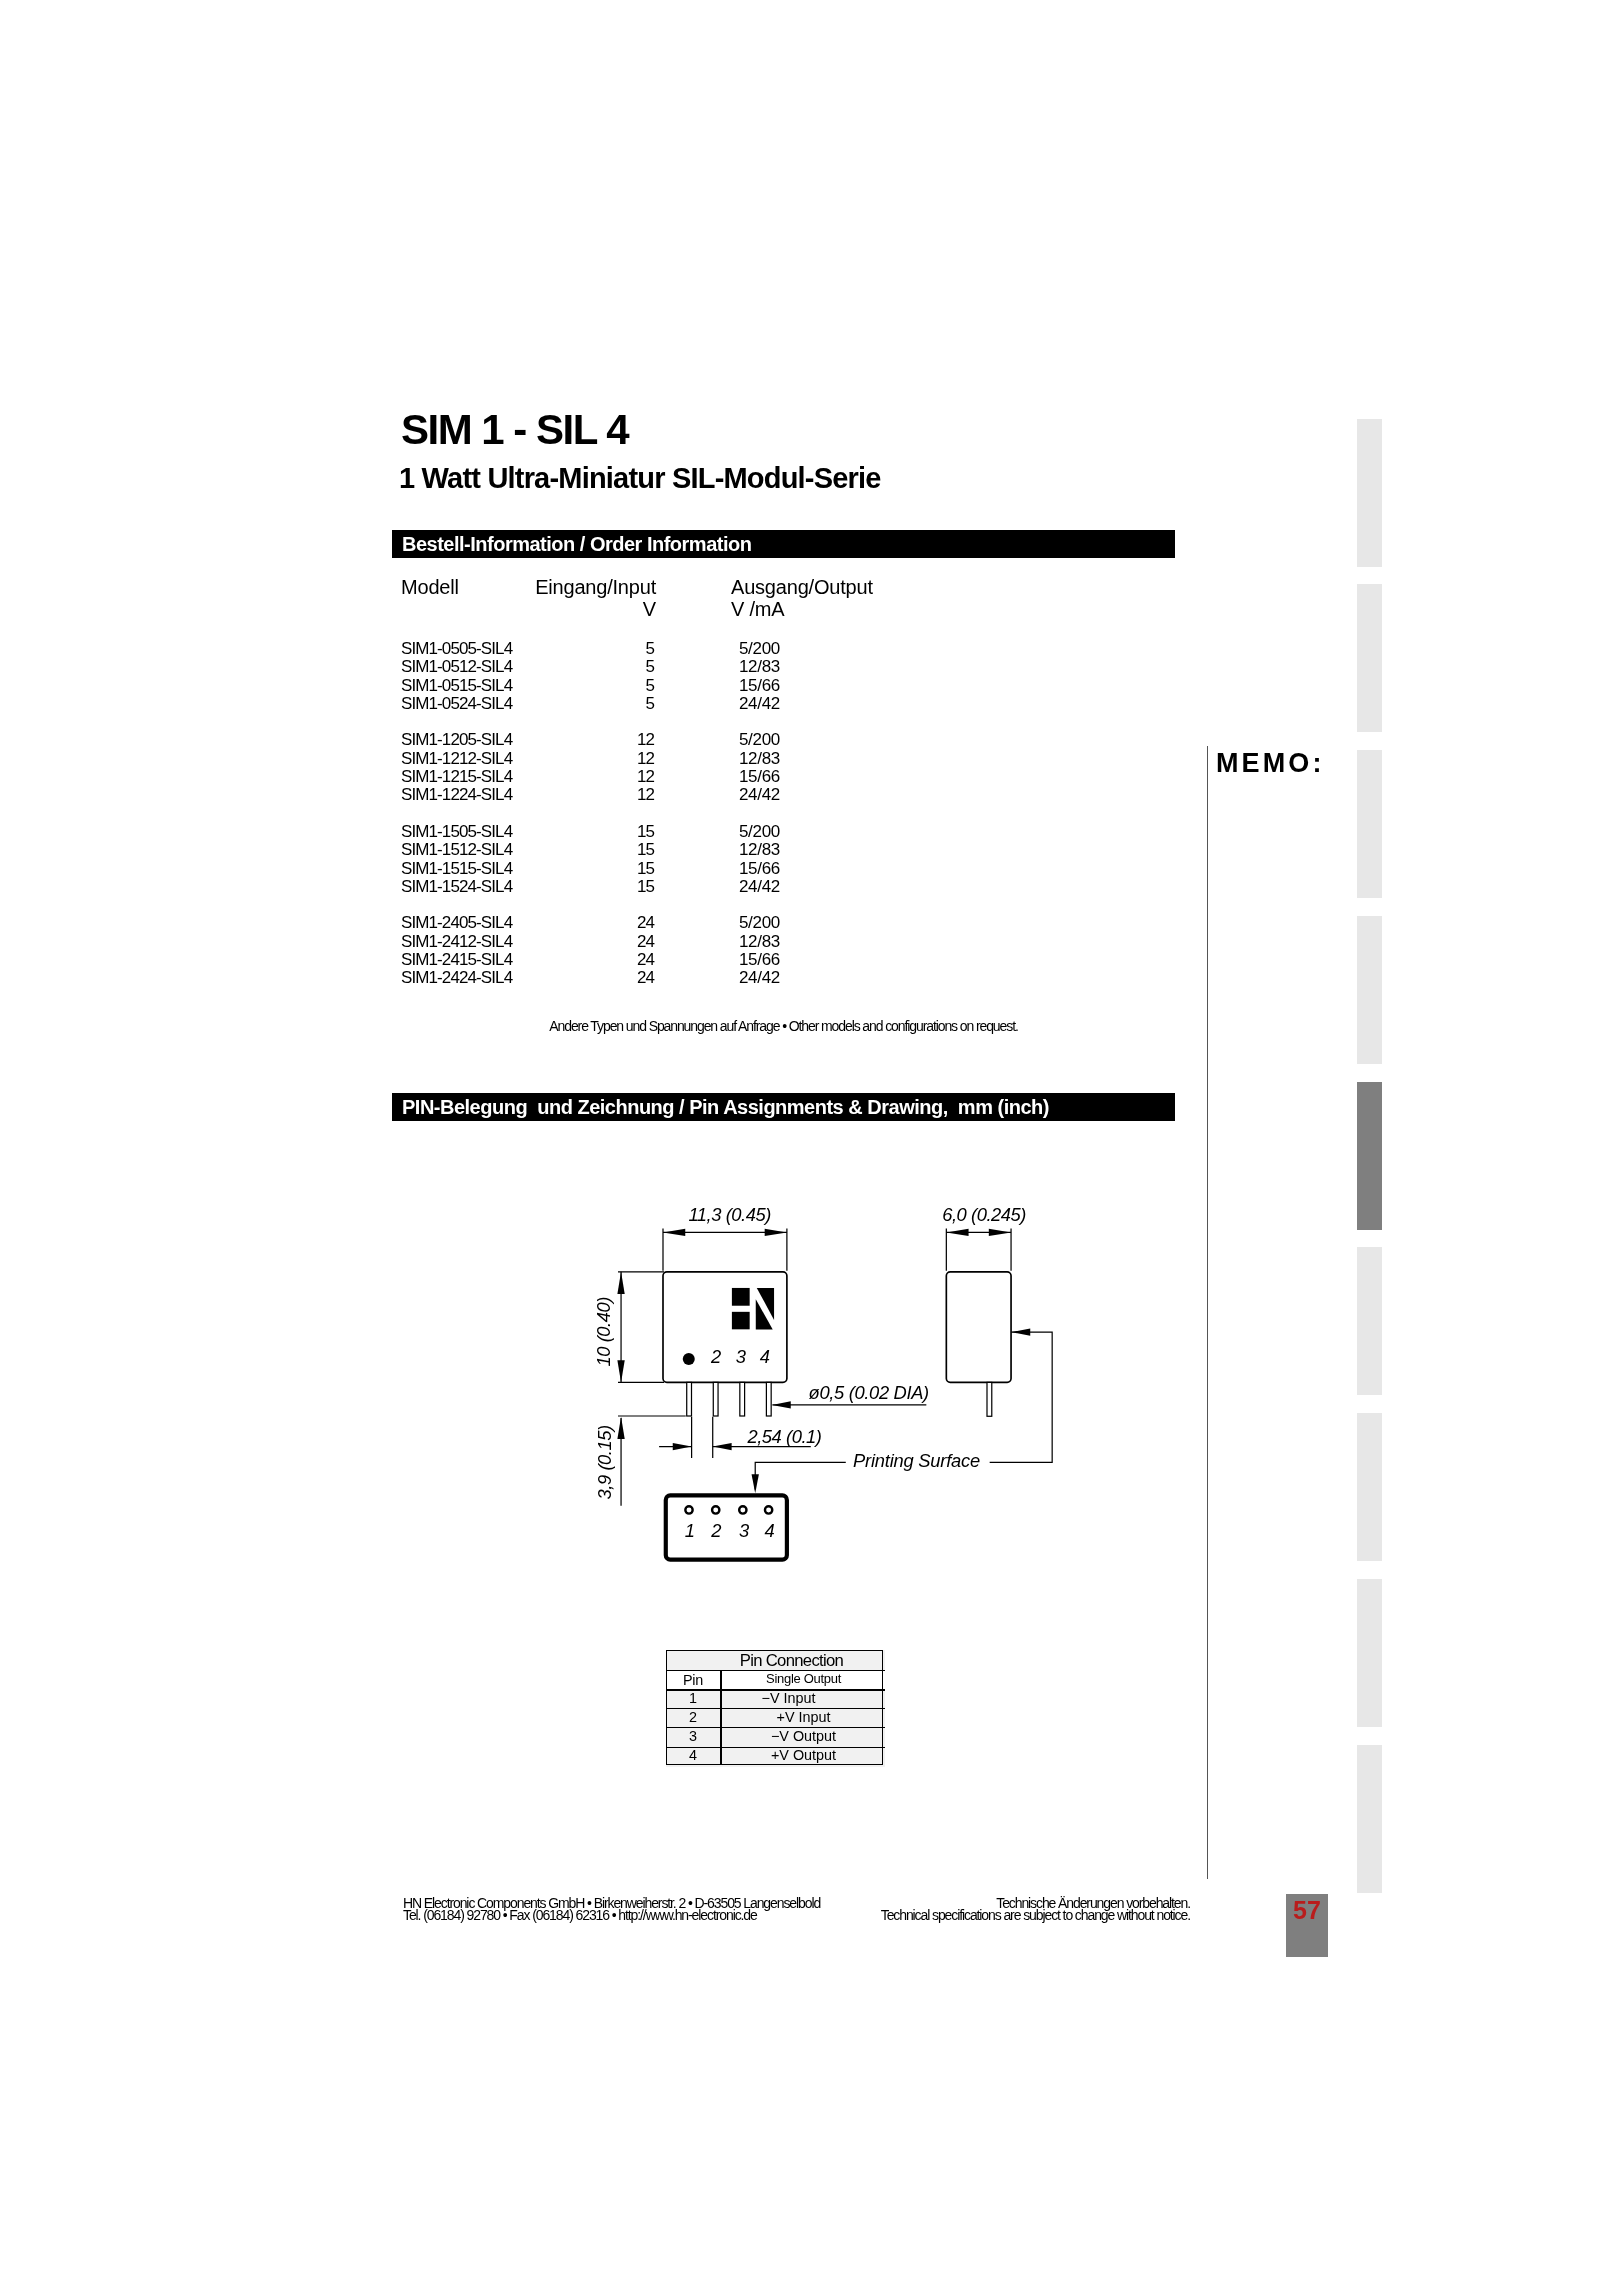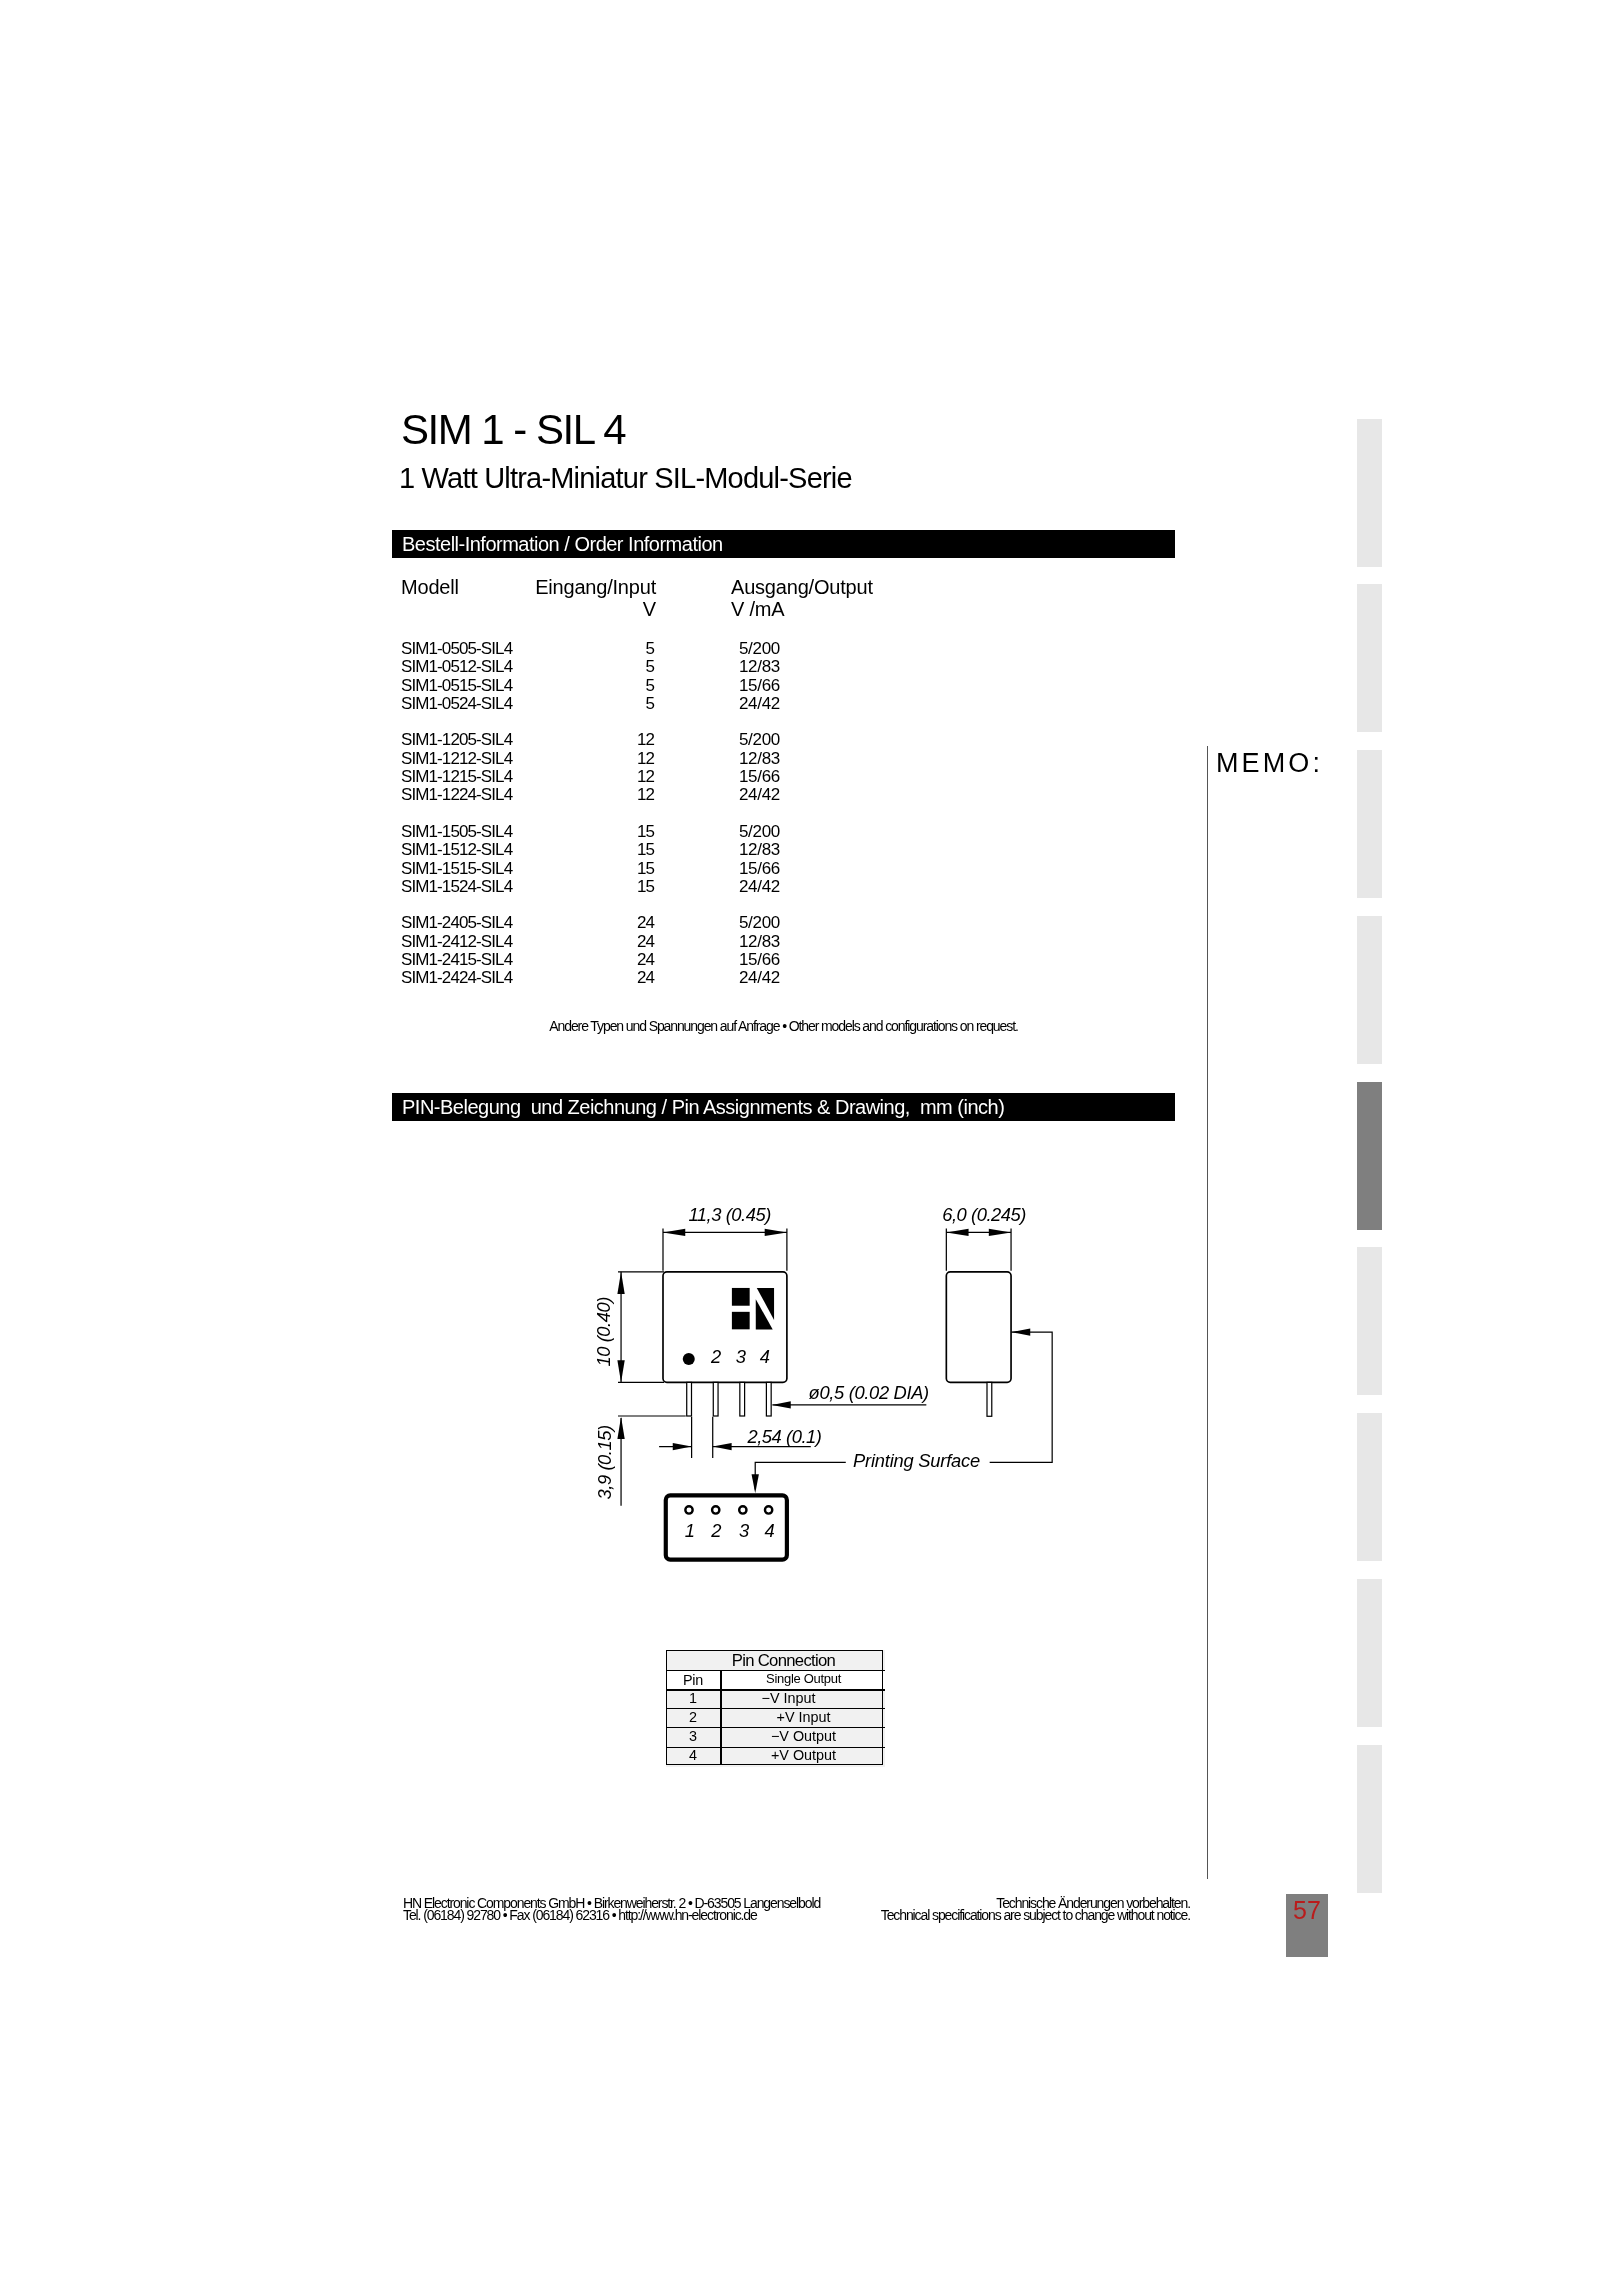--- a/index.html
+++ b/index.html
@@ -1,19 +1,19 @@
 <!DOCTYPE html>
 <html style="font-size:9px"><head>
 <meta charset="utf-8">
 <style>
   html,body{margin:0;padding:0;}
   #page{position:relative;width:1623px;height:2295px;background:#ffffff;overflow:hidden;
         font-family:"Liberation Sans", sans-serif;color:#000;}
   .abs{position:absolute;white-space:nowrap;}
-  .b{font-weight:normal;}
+  .b{font-weight:bold;}
 </style>
 </head>
 <body>
 <div id="page">
 
   <div class="abs b" style="left:401px;top:409px;font-size:42px;line-height:42px;letter-spacing:-1.5px;">SIM 1 - SIL 4</div>
 
   <div class="abs b" style="left:399px;top:464px;font-size:29px;line-height:29px;letter-spacing:-0.8px;">1 Watt Ultra-Miniatur SIL-Modul-Serie</div>
 
 
@@ -150,21 +150,21 @@
     <div style="position:absolute;left:0;top:20px;width:219px;height:1.4px;background:#000;"></div>
 
     <div style="position:absolute;left:0;top:39px;width:219px;height:1.9px;background:#000;"></div>
 
     <div style="position:absolute;left:0;top:58px;width:219px;height:1.4px;background:#000;"></div>
     <div style="position:absolute;left:0;top:77px;width:219px;height:1.4px;background:#000;"></div>
     <div style="position:absolute;left:0;top:97px;width:219px;height:1.4px;background:#000;"></div>
 
     <div style="position:absolute;left:54px;top:20px;width:1.8px;height:95px;background:#000;"></div>
 
-    <div style="position:absolute;left:8px;top:2.8px;width:219px;text-align:center;font-size:16.7px;line-height:16.7px;letter-spacing:-0.7px;">Pin Connection</div>
+    <div style="position:absolute;left:16px;top:2.8px;width:219px;text-align:center;font-size:16.7px;line-height:16.7px;letter-spacing:-0.7px;">Pin Connection</div>
 
     <div style="position:absolute;left:0;top:23px;width:54px;text-align:center;font-size:14.4px;line-height:14.4px;letter-spacing:-0.3px;">Pin</div>
 
     <div style="position:absolute;left:56px;top:22px;width:163px;text-align:center;font-size:13px;line-height:14.4px;letter-spacing:-0.3px;">Single Output</div>
 
     <div style="position:absolute;left:0;top:41px;width:54px;text-align:center;font-size:14.4px;line-height:14.4px;">1</div>
     <div style="position:absolute;left:41px;top:41px;width:163px;text-align:center;font-size:14.4px;line-height:14.4px;letter-spacing:0;">−V Input</div>
 
     <div style="position:absolute;left:0;top:60px;width:54px;text-align:center;font-size:14.4px;line-height:14.4px;">2</div>
     <div style="position:absolute;left:56px;top:60px;width:163px;text-align:center;font-size:14.4px;line-height:14.4px;letter-spacing:0;">+V Input</div>

